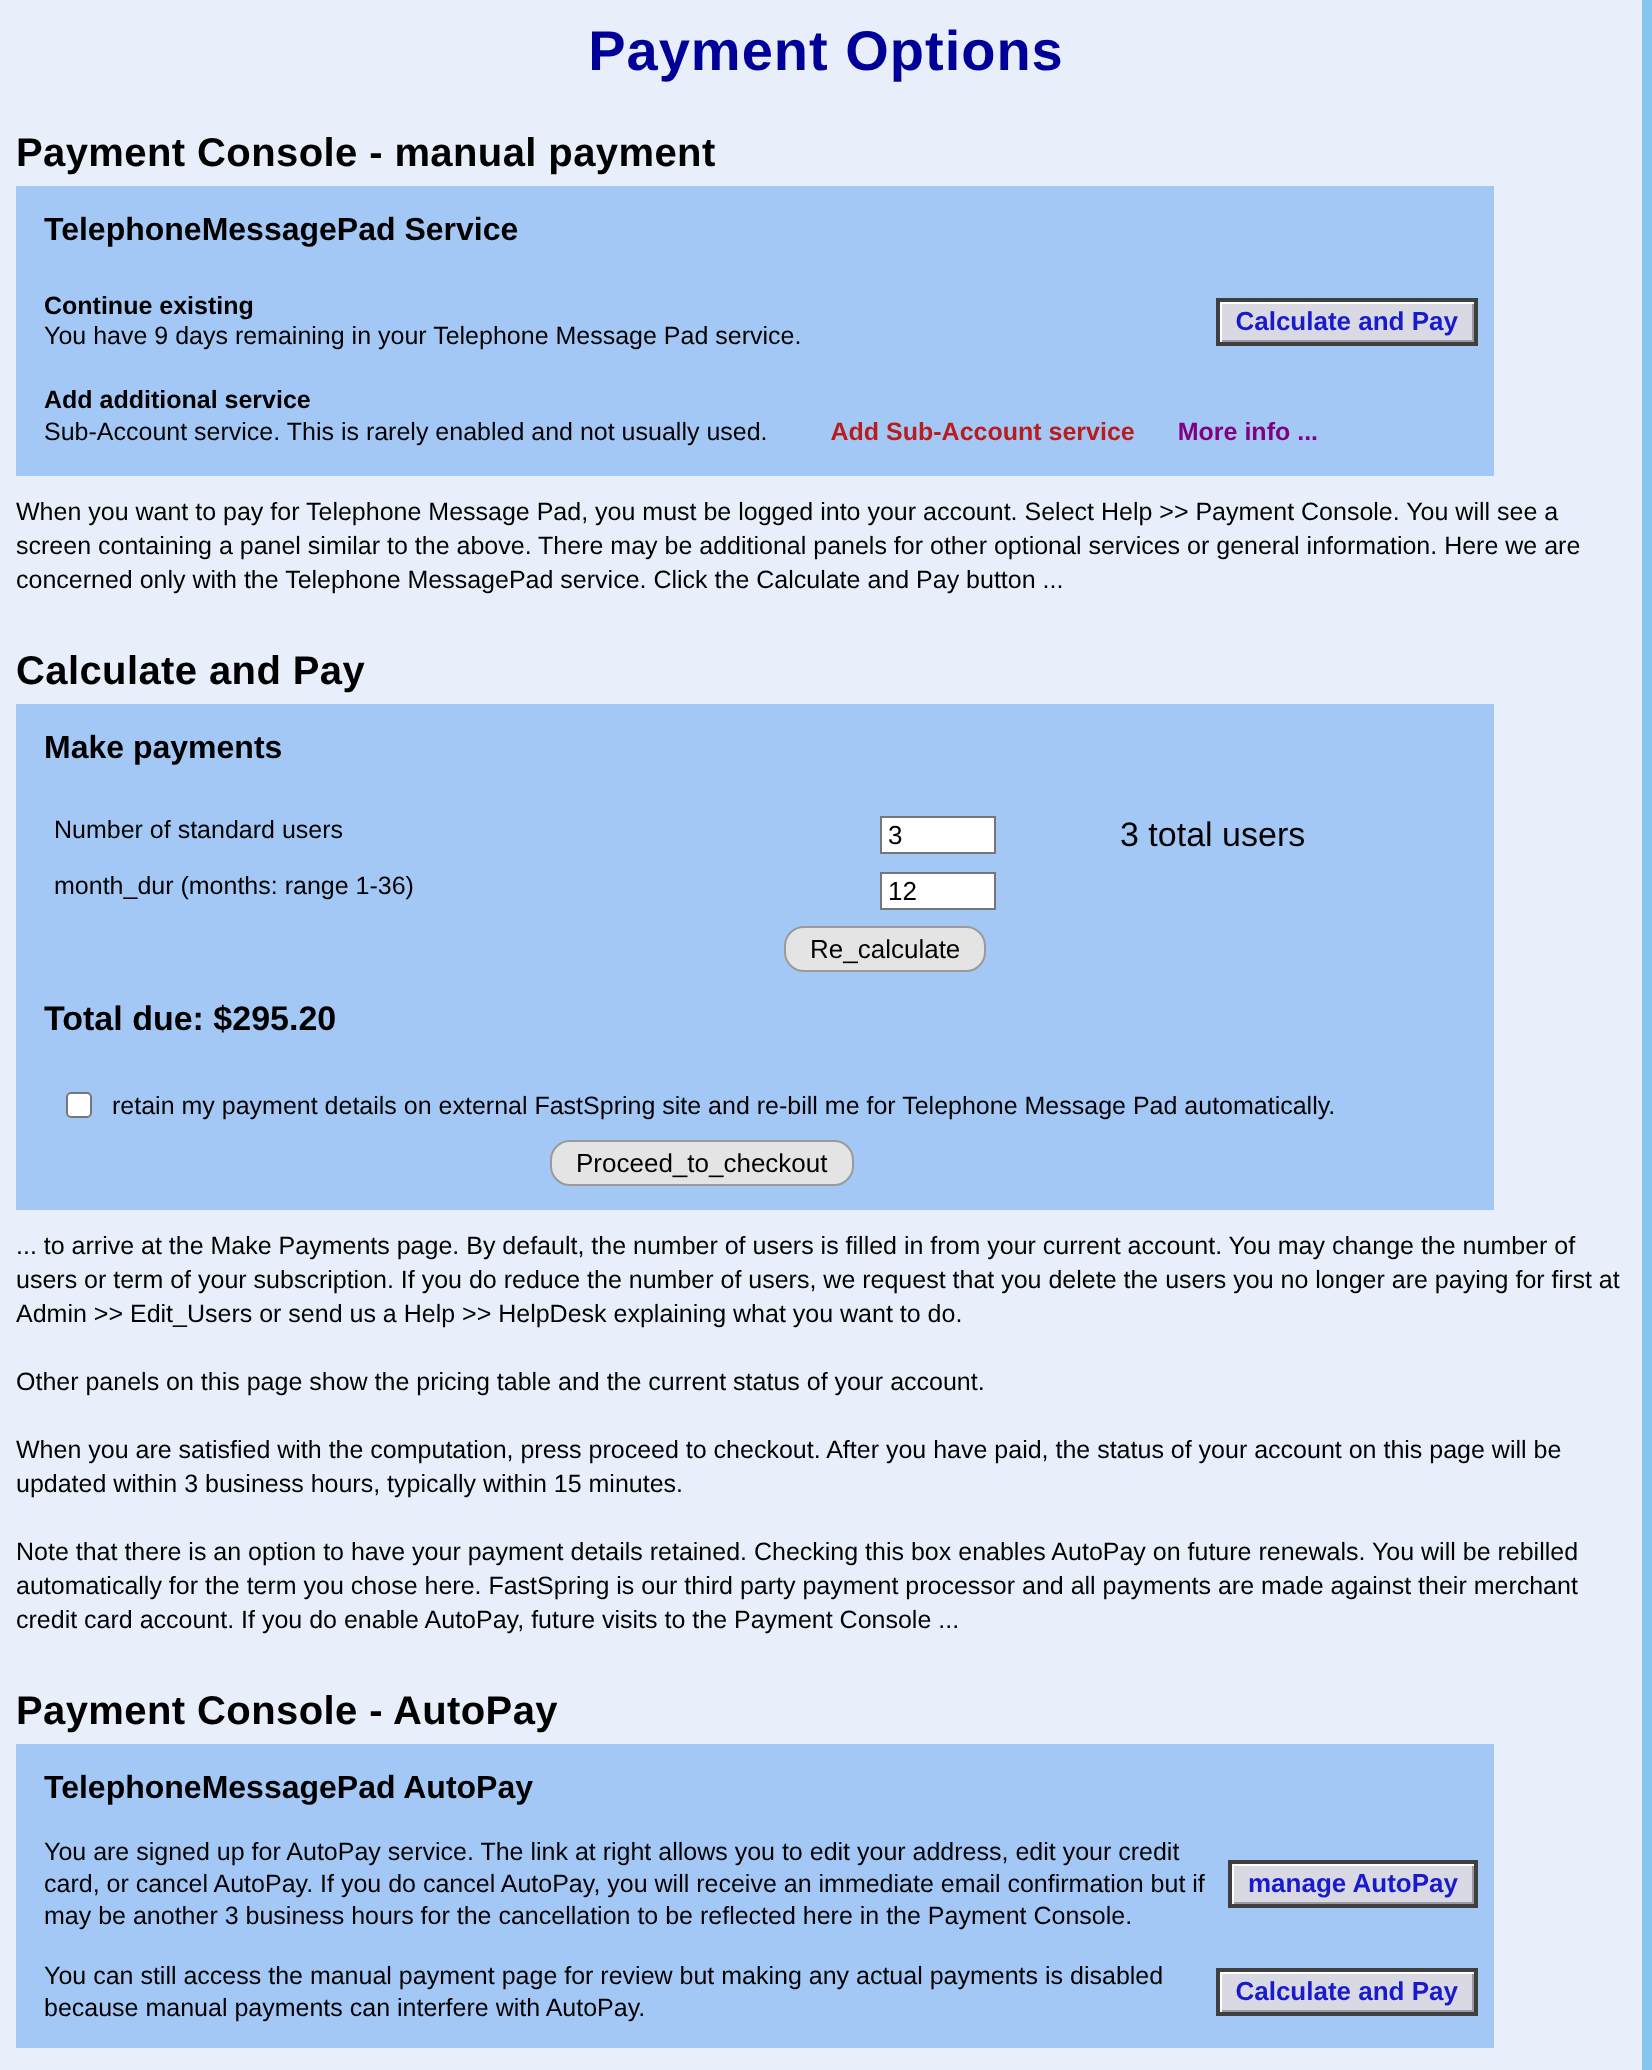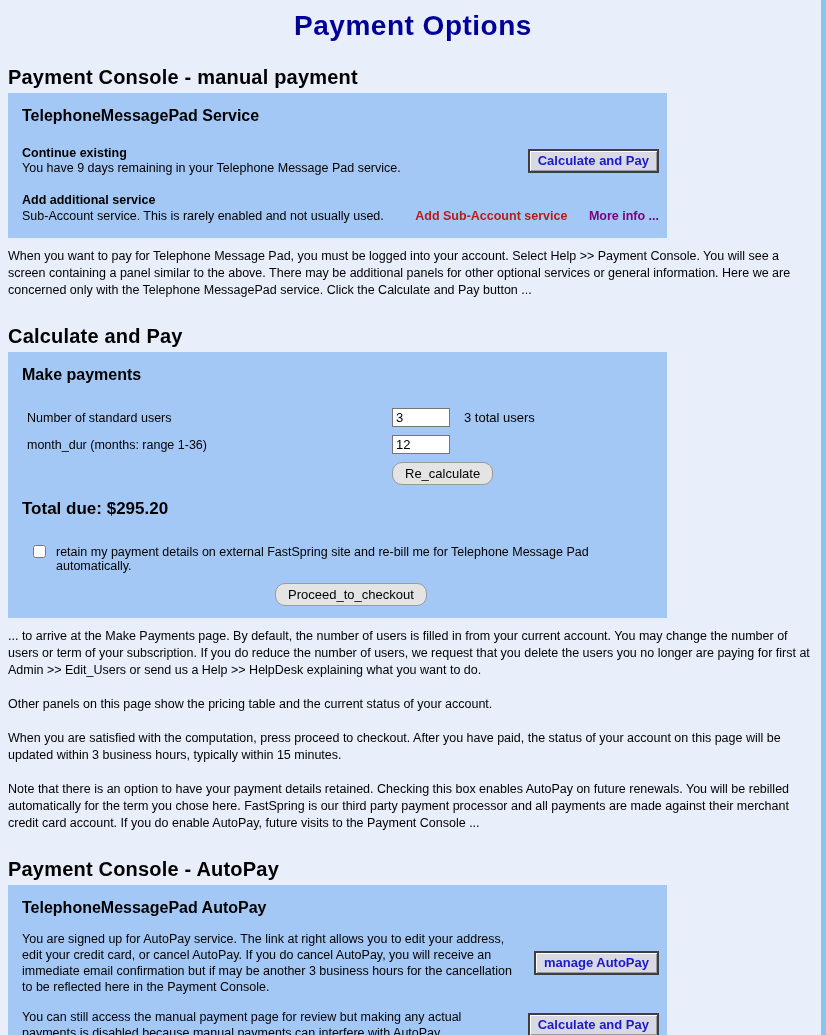--- a/index.html
+++ b/index.html
@@ -32,21 +32,21 @@
   h2.section-heading {
     margin: 26px 8px 4px 8px;
     font-size: 20px;
     font-weight: bold;
     color: #000;
     letter-spacing: 0.2px;
   }
   h2.section-heading.first { margin-top: 24px; }
   .panel {
     margin-left: 8px;
-    width: 659px;
+    width: 739px;
     background: #a4c8f6;
     padding: 6px 8px 12px 7px;
   }
   .panel-title {
     margin: 8px 0 0 7px;
     font-size: 16px;
     font-weight: bold;
     color: #000;
   }
   p.flow { margin: 0 10px 17px 8px; font-size: 12.5px; line-height: 17px; color:#000; }
@@ -71,35 +71,35 @@
     cursor: pointer;
   }
   .add-block { margin: 16px 0 2px 7px; font-size: 12.5px; line-height: 16px; }
   .inline-link { color: #b91c1c; font-weight: bold; text-decoration: none; font-size: 12.5px; }
   .inline-link.spaced { margin-left: 28px; }
   .visited-link { color: #80007f; font-weight: bold; text-decoration: none; font-size: 12.5px; margin-left: 18px; }
   .contact-link { color: #80007f; text-decoration: none; }
   .form-area { margin-top: 24px; }
   .form-row {
     display: flex;
-    align-items: center;
     margin: 0 0 8px 12px;
     font-size: 12.5px;
+    gap: 48px;
   }
   .form-row label { width: 365px; font-size: 12.5px; }
   .text-input {
     width: 58px;
     height: 19px;
     border: 1px solid #767676;
     font-family: "Liberation Sans", sans-serif;
     font-size: 13px;
     padding: 1px 3px;
     background: #fff;
   }
-  .input-note { margin-left: 14px; font-size: 13px; }
+  .input-note { margin-left: 14px; font-size: 17px; }
   .form-btn {
     font-family: "Liberation Sans", sans-serif;
     font-size: 13px;
     color: #000;
     background: #e4e4e4;
     border: 1px solid #9a9a9a;
     border-radius: 10px;
     padding: 3px 12px;
     cursor: pointer;
   }

